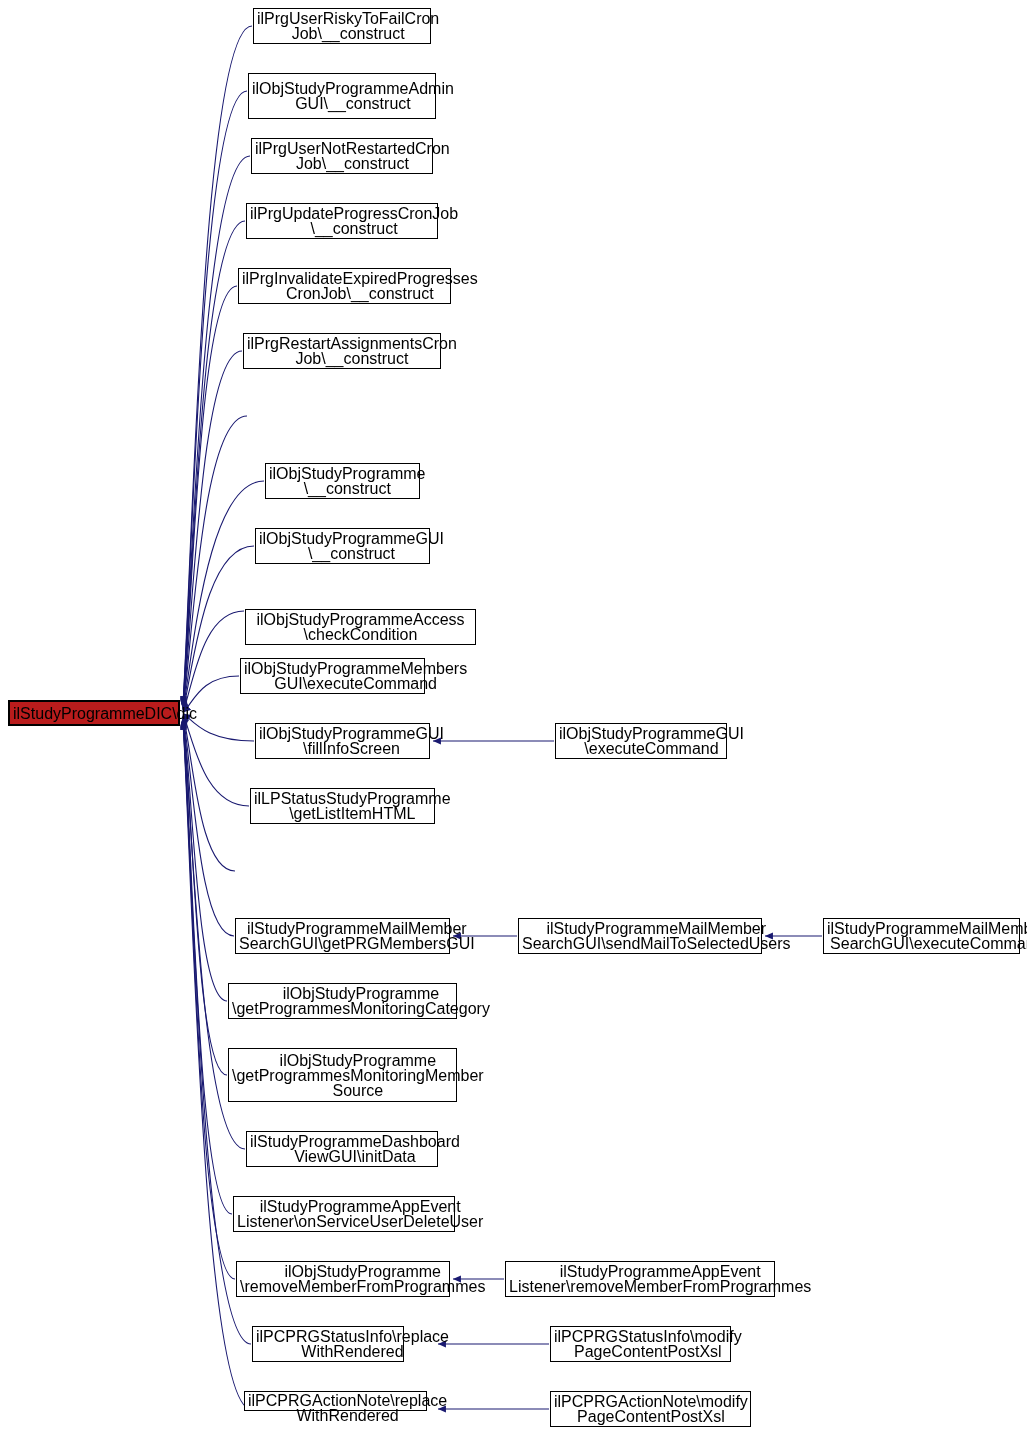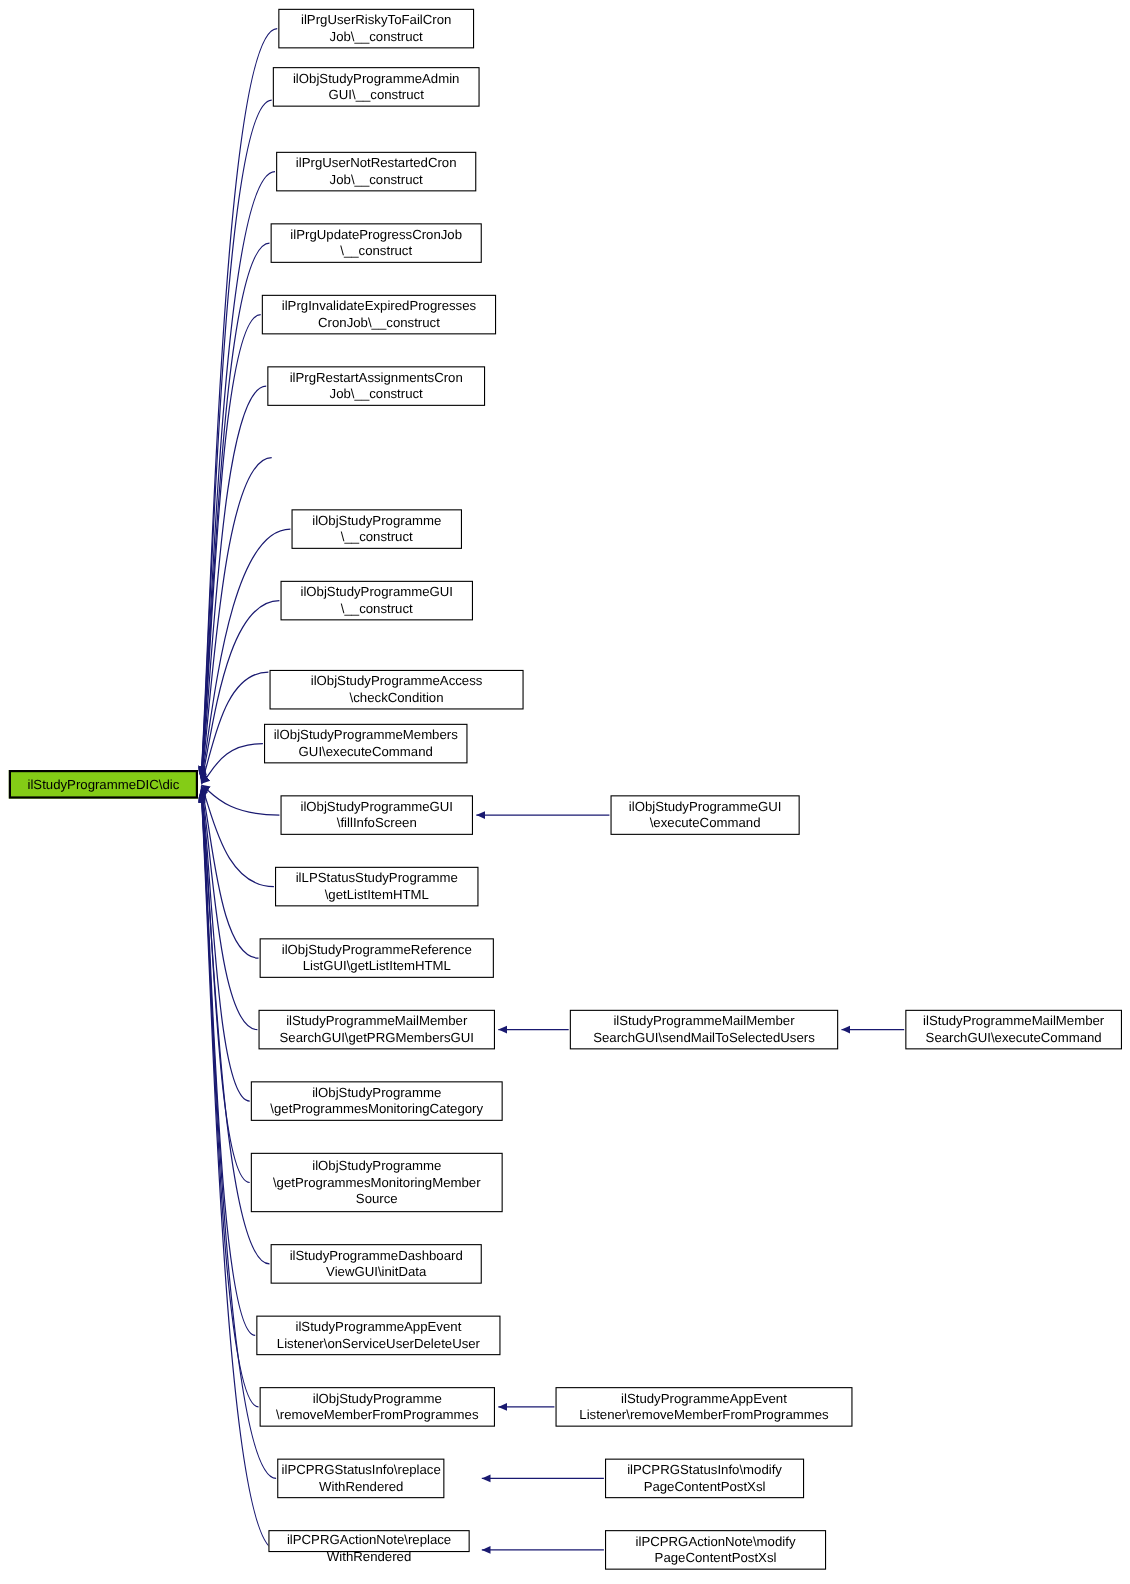--- a/index.html
+++ b/index.html
@@ -8,27 +8,27 @@
   #edge-layer{position:absolute;left:0;top:0;width:1027px;height:1440px;}
   .node{
     position:absolute;
     box-sizing:border-box;
     border:1px solid #000000;
     background:#ffffff;
     display:grid;
     place-items:center;
     text-align:center;
     white-space:pre-line;
-    font-size:12px;
+    font-size:16px;
     line-height:15px;
     color:#000000;
     padding:1px 3px;
   }
   .node.root{
-    background:#84cc16;
+    background:#b91c1c;
     border-width:2px;
   }
   .edge{fill:none;stroke:#191970;stroke-width:1.1px;}
 </style>
 </head>
 <body>
 
 <div class="canvas">
 
   <svg id="edge-layer" xmlns="http://www.w3.org/2000/svg" width="1027" height="1440">
@@ -64,21 +64,21 @@
       <path d="M 822 936 L 765 936" class="edge" stroke="#191970" marker-end="url(#arrow)"></path>
       <path d="M 504 1279 L 453 1279" class="edge" stroke="#191970" marker-end="url(#arrow)"></path>
       <path d="M 549 1344 L 438 1344" class="edge" stroke="#191970" marker-end="url(#arrow)"></path>
       <path d="M 549 1409 L 438 1409" class="edge" stroke="#191970" marker-end="url(#arrow)"></path>
     </svg>
 
   <div class="node root" style="left:8px;top:700px;width:172px;height:26px">ilStudyProgrammeDIC\dic</div>
 
   <div class="node" style="left:253px;top:8px;width:178px;height:36px">ilPrgUserRiskyToFailCron
 Job\__construct</div>
-  <div class="node" style="left:248px;top:61px;width:188px;height:36px">ilObjStudyProgrammeAdmin
+  <div class="node" style="left:248px;top:73px;width:188px;height:46px">ilObjStudyProgrammeAdmin
 GUI\__construct</div>
   <div class="node" style="left:251px;top:138px;width:182px;height:36px">ilPrgUserNotRestartedCron
 Job\__construct</div>
   <div class="node" style="left:246px;top:203px;width:192px;height:36px">ilPrgUpdateProgressCronJob
 \__construct</div>
   <div class="node" style="left:238px;top:268px;width:213px;height:36px">ilPrgInvalidateExpiredProgresses
 CronJob\__construct</div>
   <div class="node" style="left:243px;top:333px;width:198px;height:36px">ilPrgRestartAssignmentsCron
 Job\__construct</div>
   <div class="node" style="left:265px;top:463px;width:155px;height:36px">ilObjStudyProgramme
@@ -86,22 +86,20 @@
   <div class="node" style="left:255px;top:528px;width:175px;height:36px">ilObjStudyProgrammeGUI
 \__construct</div>
   <div class="node" style="left:245px;top:609px;width:231px;height:36px">ilObjStudyProgrammeAccess
 \checkCondition</div>
   <div class="node" style="left:240px;top:658px;width:185px;height:36px">ilObjStudyProgrammeMembers
 GUI\executeCommand</div>
   <div class="node" style="left:255px;top:723px;width:175px;height:36px">ilObjStudyProgrammeGUI
 \fillInfoScreen</div>
   <div class="node" style="left:250px;top:788px;width:185px;height:36px">ilLPStatusStudyProgramme
 \getListItemHTML</div>
-  <div class="node" style="left:236px;top:853px;width:213px;height:36px">ilObjStudyProgrammeReference
-ListGUI\getListItemHTML</div>
   <div class="node" style="left:235px;top:918px;width:215px;height:36px">ilStudyProgrammeMailMember
 SearchGUI\getPRGMembersGUI</div>
   <div class="node" style="left:228px;top:983px;width:229px;height:36px">ilObjStudyProgramme
 \getProgrammesMonitoringCategory</div>
   <div class="node" style="left:228px;top:1048px;width:229px;height:54px">ilObjStudyProgramme
 \getProgrammesMonitoringMember
 Source</div>
   <div class="node" style="left:246px;top:1131px;width:192px;height:36px">ilStudyProgrammeDashboard
 ViewGUI\initData</div>
   <div class="node" style="left:233px;top:1196px;width:222px;height:36px">ilStudyProgrammeAppEvent

